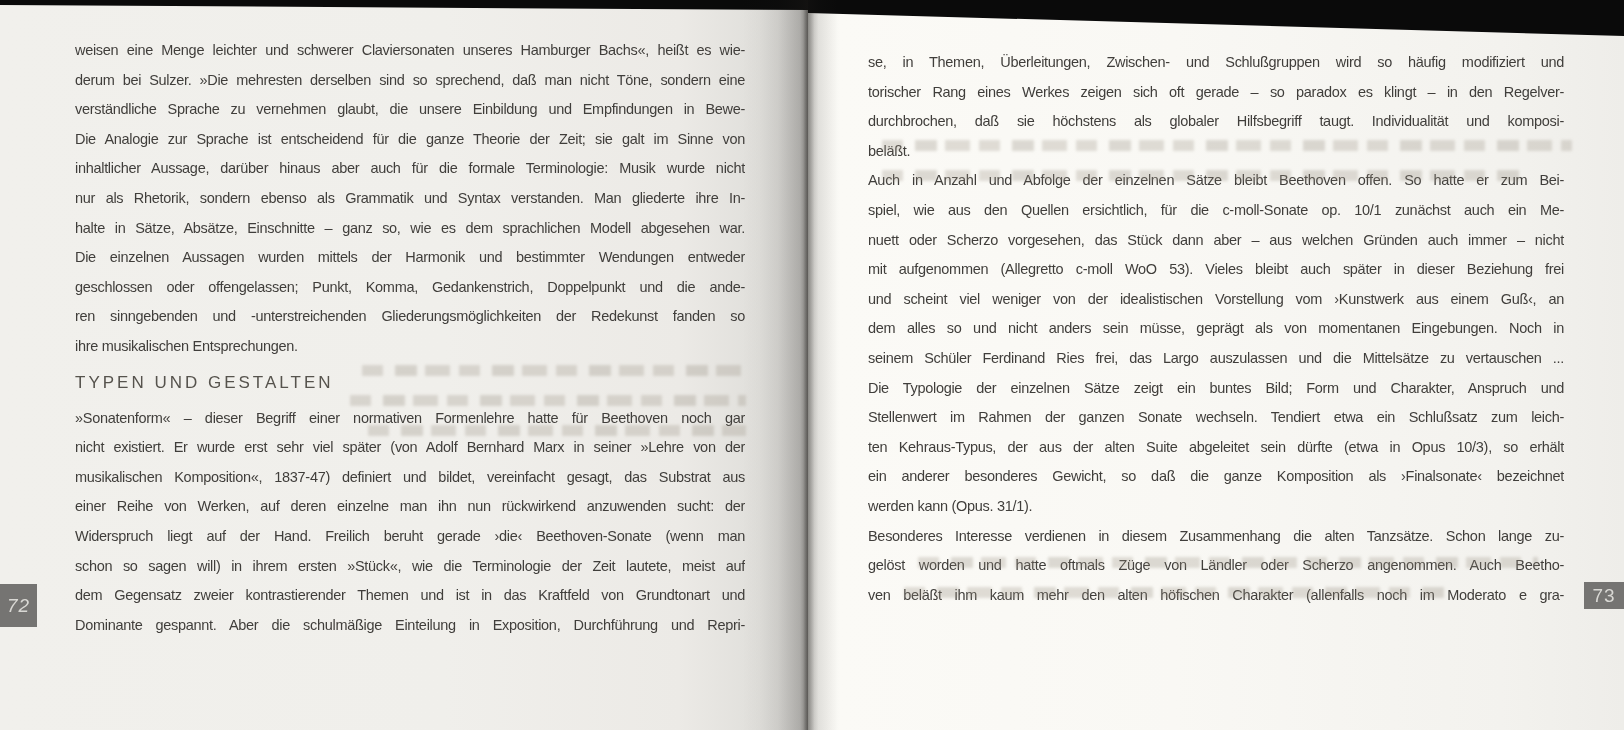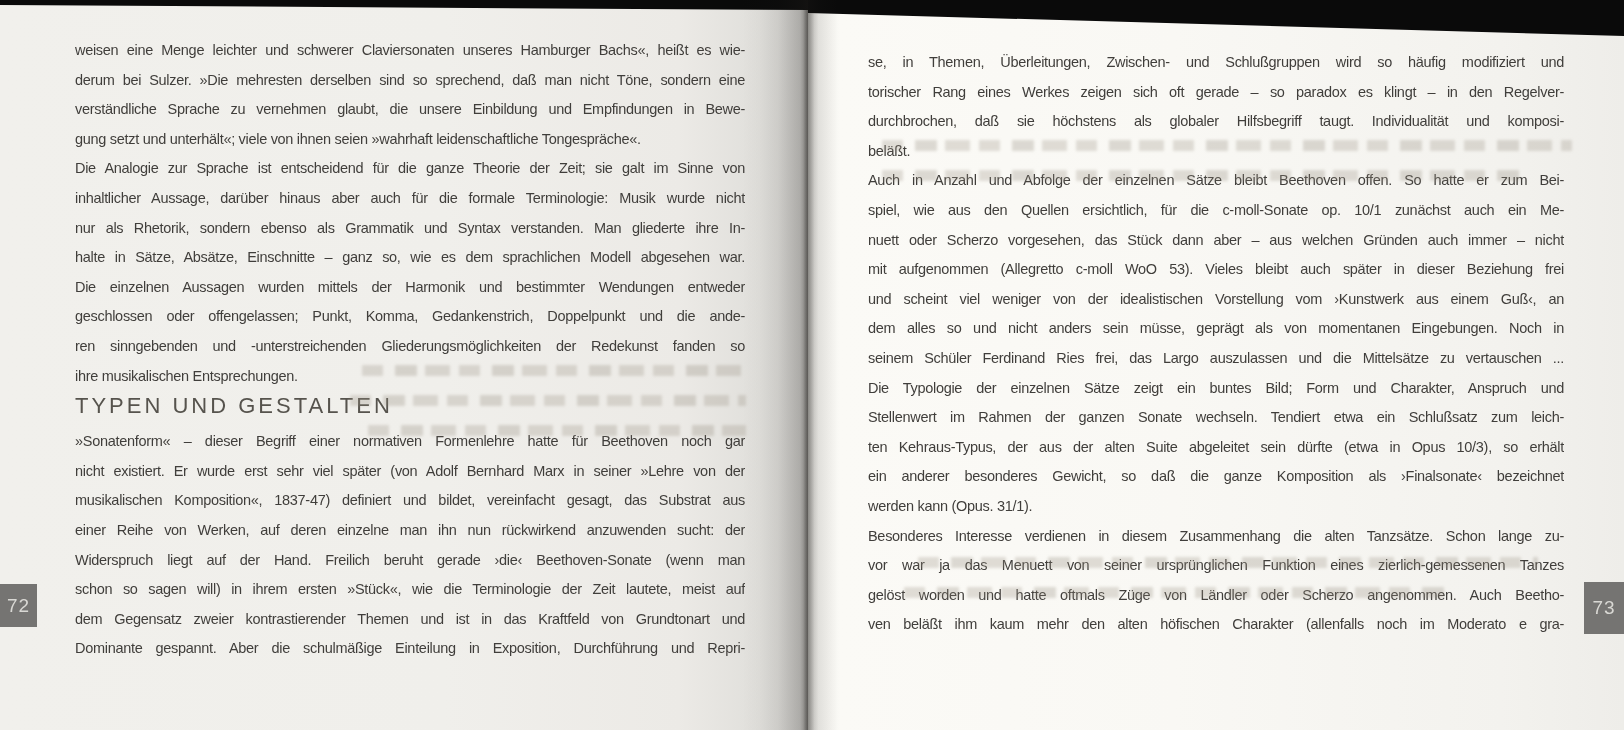--- a/index.html
+++ b/index.html
@@ -37,33 +37,33 @@
     pointer-events: none;
   }
 
   
   .text-col { position: absolute; color: #403e3b; font-size: 14.5px; line-height: 29.6px; letter-spacing: -0.3px; }
   #left-text  { left: 75px;  top: 36px; width: 670px; }
   #right-text { left: 868px; top: 36px; width: 696px; }
   .text-line { height: 29.6px; overflow: hidden; text-align: justify; text-align-last: justify; }
   .text-line.para-end { text-align-last: left; }
   .section-heading {
-    margin-top: 0; height: 30px; line-height: 30px;
-    font-size: 22px; letter-spacing: 3px; color: #56534d;
+    margin-top: 6px; height: 30px; line-height: 30px;
+    font-size: 17px; letter-spacing: 3px; color: #56534d;
   }
   .block2 { margin-top: 6px; }
 
   
   .page-badge {
     position: absolute; background: #757472; color: #d9d8d4;
     font-size: 19px; letter-spacing: 1px;
     display: flex; align-items: center; justify-content: center;
   }
-  #badge-left  { left: 0;      top: 584px; width: 37px; height: 43px; }
-  #badge-right { left: 1584px; top: 582px; width: 40px; height: 52px; text-align: right; }
+  #badge-left  { left: 0;      top: 584px; width: 37px; height: 43px; font-style: italic; }
+  #badge-right { left: 1584px; top: 582px; width: 40px; height: 27px; text-align: right; }
 
   
   .ghost-row {
     position: absolute; height: 11px;
     filter: blur(1.6px); opacity: 0.28;
     background: repeating-linear-gradient(90deg,
       #9a9183 0 21px, transparent 21px 33px,
       #8f8779 33px 55px, transparent 55px 63px,
       #9a9183 63px 88px, transparent 88px 97px);
     pointer-events: none;
@@ -73,21 +73,20 @@
 <body>
 
 <div id="stage">
 
   <div id="left-page" class="page">
     <div id="left-text" class="text-col">
       <div class="block1">
           <div class="text-line">weisen eine Menge leichter und schwerer Claviersonaten unseres Hamburger Bachs«, heißt es wie-</div>
           <div class="text-line">derum bei Sulzer. »Die mehresten derselben sind so sprechend, daß man nicht Töne, sondern eine</div>
           <div class="text-line">verständliche Sprache zu vernehmen glaubt, die unsere Einbildung und Empfindungen in Bewe-</div>
-          <div class="text-line para-end">gung setzt und unterhält«; viele von ihnen seien »wahrhaft leidenschaftliche Tongespräche«.</div>
           <div class="text-line">Die Analogie zur Sprache ist entscheidend für die ganze Theorie der Zeit; sie galt im Sinne von</div>
           <div class="text-line">inhaltlicher Aussage, darüber hinaus aber auch für die formale Terminologie: Musik wurde nicht</div>
           <div class="text-line">nur als Rhetorik, sondern ebenso als Grammatik und Syntax verstanden. Man gliederte ihre In-</div>
           <div class="text-line">halte in Sätze, Absätze, Einschnitte – ganz so, wie es dem sprachlichen Modell abgesehen war.</div>
           <div class="text-line">Die einzelnen Aussagen wurden mittels der Harmonik und bestimmter Wendungen entweder</div>
           <div class="text-line">geschlossen oder offengelassen; Punkt, Komma, Gedankenstrich, Doppelpunkt und die ande-</div>
           <div class="text-line">ren sinngebenden und -unterstreichenden Gliederungsmöglichkeiten der Redekunst fanden so</div>
           <div class="text-line para-end">ihre musikalischen Entsprechungen.</div>
         </div>
       <div class="section-heading">TYPEN UND GESTALTEN</div>
@@ -121,21 +120,20 @@
           <div class="text-line">mit aufgenommen (Allegretto c-moll WoO 53). Vieles bleibt auch später in dieser Beziehung frei</div>
           <div class="text-line">und scheint viel weniger von der idealistischen Vorstellung vom ›Kunstwerk aus einem Guß‹, an</div>
           <div class="text-line">dem alles so und nicht anders sein müsse, geprägt als von momentanen Eingebungen. Noch in</div>
           <div class="text-line">seinem Schüler Ferdinand Ries frei, das Largo auszulassen und die Mittelsätze zu vertauschen ...</div>
           <div class="text-line">Die Typologie der einzelnen Sätze zeigt ein buntes Bild; Form und Charakter, Anspruch und</div>
           <div class="text-line">Stellenwert im Rahmen der ganzen Sonate wechseln. Tendiert etwa ein Schlußsatz zum leich-</div>
           <div class="text-line">ten Kehraus-Typus, der aus der alten Suite abgeleitet sein dürfte (etwa in Opus 10/3), so erhält</div>
           <div class="text-line">ein anderer besonderes Gewicht, so daß die ganze Komposition als ›Finalsonate‹ bezeichnet</div>
           <div class="text-line para-end">werden kann (Opus. 31/1).</div>
           <div class="text-line">Besonderes Interesse verdienen in diesem Zusammenhang die alten Tanzsätze. Schon lange zu-</div>
-          <div class="text-line">vor war ja das Menuett von seiner ursprünglichen Funktion eines zierlich-gemessenen Tanzes</div>
           <div class="text-line">gelöst worden und hatte oftmals Züge von Ländler oder Scherzo angenommen. Auch Beetho-</div>
           <div class="text-line">ven beläßt ihm kaum mehr den alten höfischen Charakter (allenfalls noch im Moderato e gra-</div>
         </div>
     </div>
 
     <div class="ghost-row" style="left:74px;  top:128px; width:690px;"></div>
     <div class="ghost-row" style="left:74px;  top:158px; width:640px;"></div>
     <div class="ghost-row" style="left:110px; top:545px; width:620px;"></div>
     <div class="ghost-row" style="left:96px;  top:575px; width:540px;"></div>
   </div>

